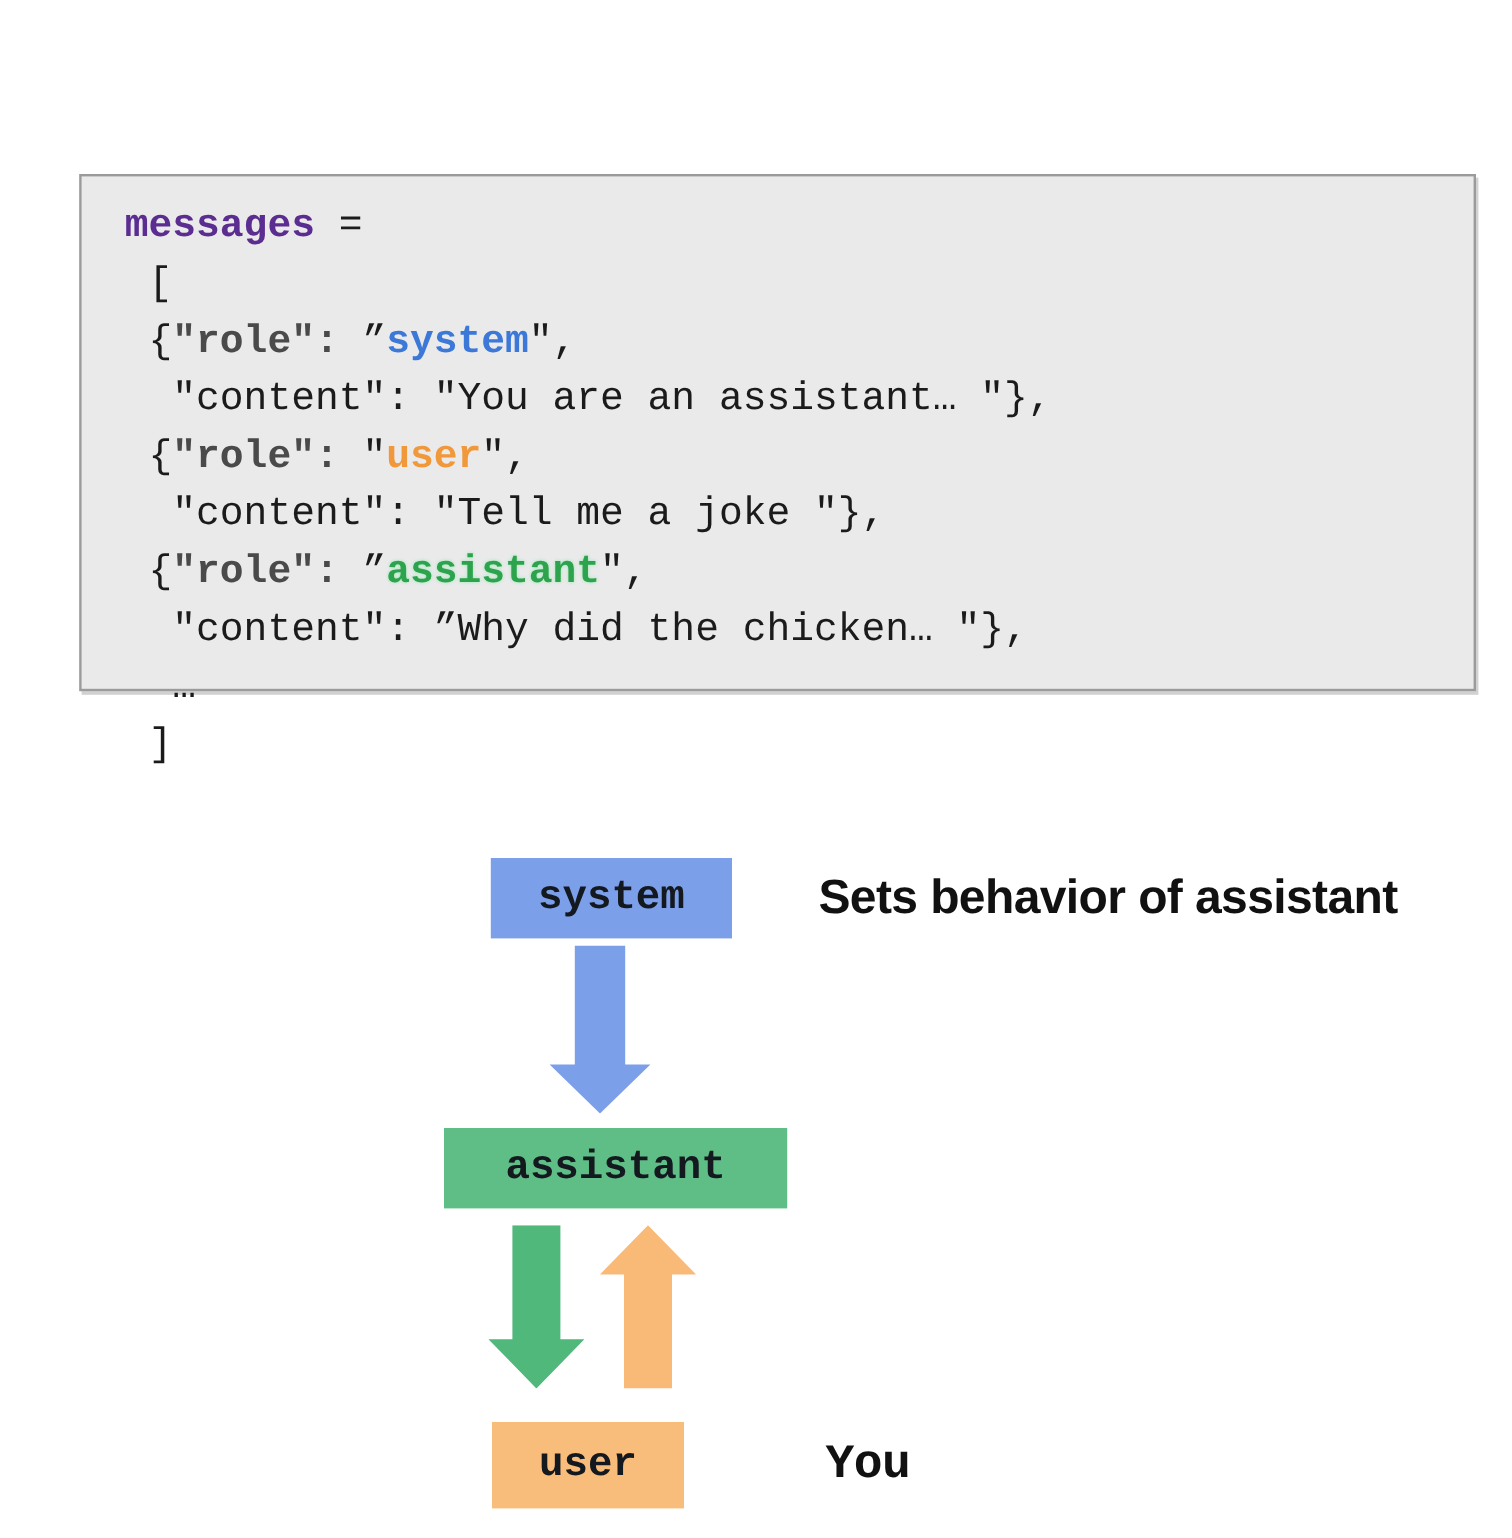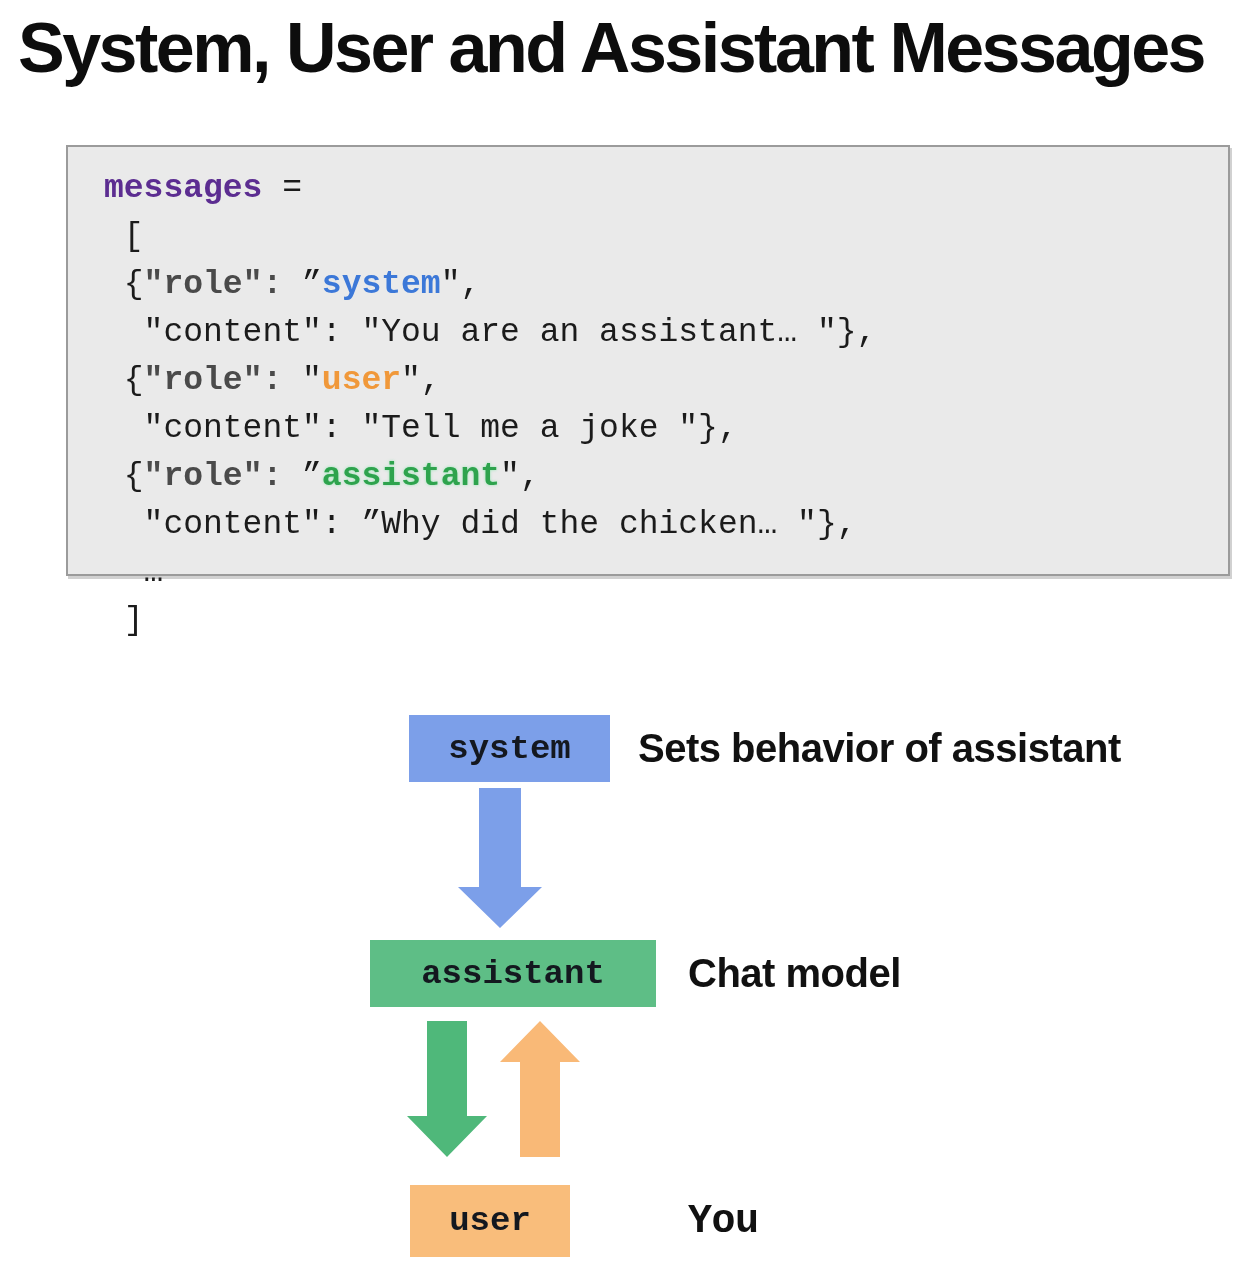--- a/index.html
+++ b/index.html
@@ -33,52 +33,50 @@
     position:absolute;display:flex;align-items:center;justify-content:center;
     font-family:"Liberation Mono",monospace;font-weight:bold;font-size:34px;color:#14181f;
   }
   .box-system{left:409px;top:715px;width:201px;height:67px;}
   .box-assistant{left:370px;top:940px;width:286px;height:67px;}
   .box-user{left:410px;top:1185px;width:160px;height:72px;}
   .caption{
     position:absolute;display:flex;align-items:center;
     font-size:40px;font-weight:600;letter-spacing:-0.5px;color:#111111;white-space:nowrap;
   }
-  .cap-system{left:638px;top:715px;height:67px;text-align:center;}
+  .cap-system{left:682px;top:715px;height:67px;text-align:center;}
   .cap-assistant{left:688px;top:940px;height:67px;}
   .cap-user{left:688px;top:1185px;height:72px;font-family:Liberation Mono, monospace;}
   .arrow{position:absolute;}
   .arrow-blue{left:458px;top:788px;}
   .arrow-green{left:407px;top:1021px;}
   .arrow-orange{left:500px;top:1021px;}
 </style>
 </head>
 <body>
 
 <div class="canvas">
 
-  <div class="page-title">System, User and Assistant Messages</div>
 
   <div class="code-box">
     <div class="code-lines"><div class="code-line"><span class="seg-kw">messages</span><span class="seg-p"> =</span></div><div class="code-line"><span class="seg-p"> [</span></div><div class="code-line"><span class="seg-p"> {</span><span class="seg-rk">"role":</span><span class="seg-p"> ”</span><span class="seg-sys">system</span><span class="seg-p">",</span></div><div class="code-line"><span class="seg-p">  "content": "You are an assistant… "},</span></div><div class="code-line"><span class="seg-p"> {</span><span class="seg-rk">"role":</span><span class="seg-p"> "</span><span class="seg-usr">user</span><span class="seg-p">",</span></div><div class="code-line"><span class="seg-p">  "content": "Tell me a joke "},</span></div><div class="code-line"><span class="seg-p"> {</span><span class="seg-rk">"role":</span><span class="seg-p"> ”</span><span class="seg-asst">assistant</span><span class="seg-p">",</span></div><div class="code-line"><span class="seg-p">  "content": ”Why did the chicken… "},</span></div><div class="code-line"><span class="seg-p">  …</span></div><div class="code-line"><span class="seg-p"> ]</span></div></div>
   </div>
 
   <div class="role-box box-system" style="background-color: rgb(124, 159, 233);">
     <span>system</span>
   </div>
   <div class="caption cap-system">Sets behavior of assistant</div>
 
   <svg class="arrow arrow-blue" width="84" height="140" viewBox="0 0 84 140">
     <polygon points="21,0 63,0 63,99 84,99 42,140 0,99 21,99" fill="#7c9fe9"></polygon>
   </svg>
 
   <div class="role-box box-assistant" style="background-color: rgb(94, 190, 134);">
     <span>assistant</span>
   </div>
-  <div class="caption cap-assistant">Chat model</div>
 
   <svg class="arrow arrow-green" width="80" height="136" viewBox="0 0 80 136">
     <polygon points="20,0 60,0 60,95 80,95 40,136 0,95 20,95" fill="#4fb87a"></polygon>
   </svg>
 
   <svg class="arrow arrow-orange" width="80" height="136" viewBox="0 0 80 136">
     <polygon points="40,0 80,41 60,41 60,136 20,136 20,41 0,41" fill="#f9b977"></polygon>
   </svg>
 
   <div class="role-box box-user" style="background-color: rgb(249, 189, 123);">

